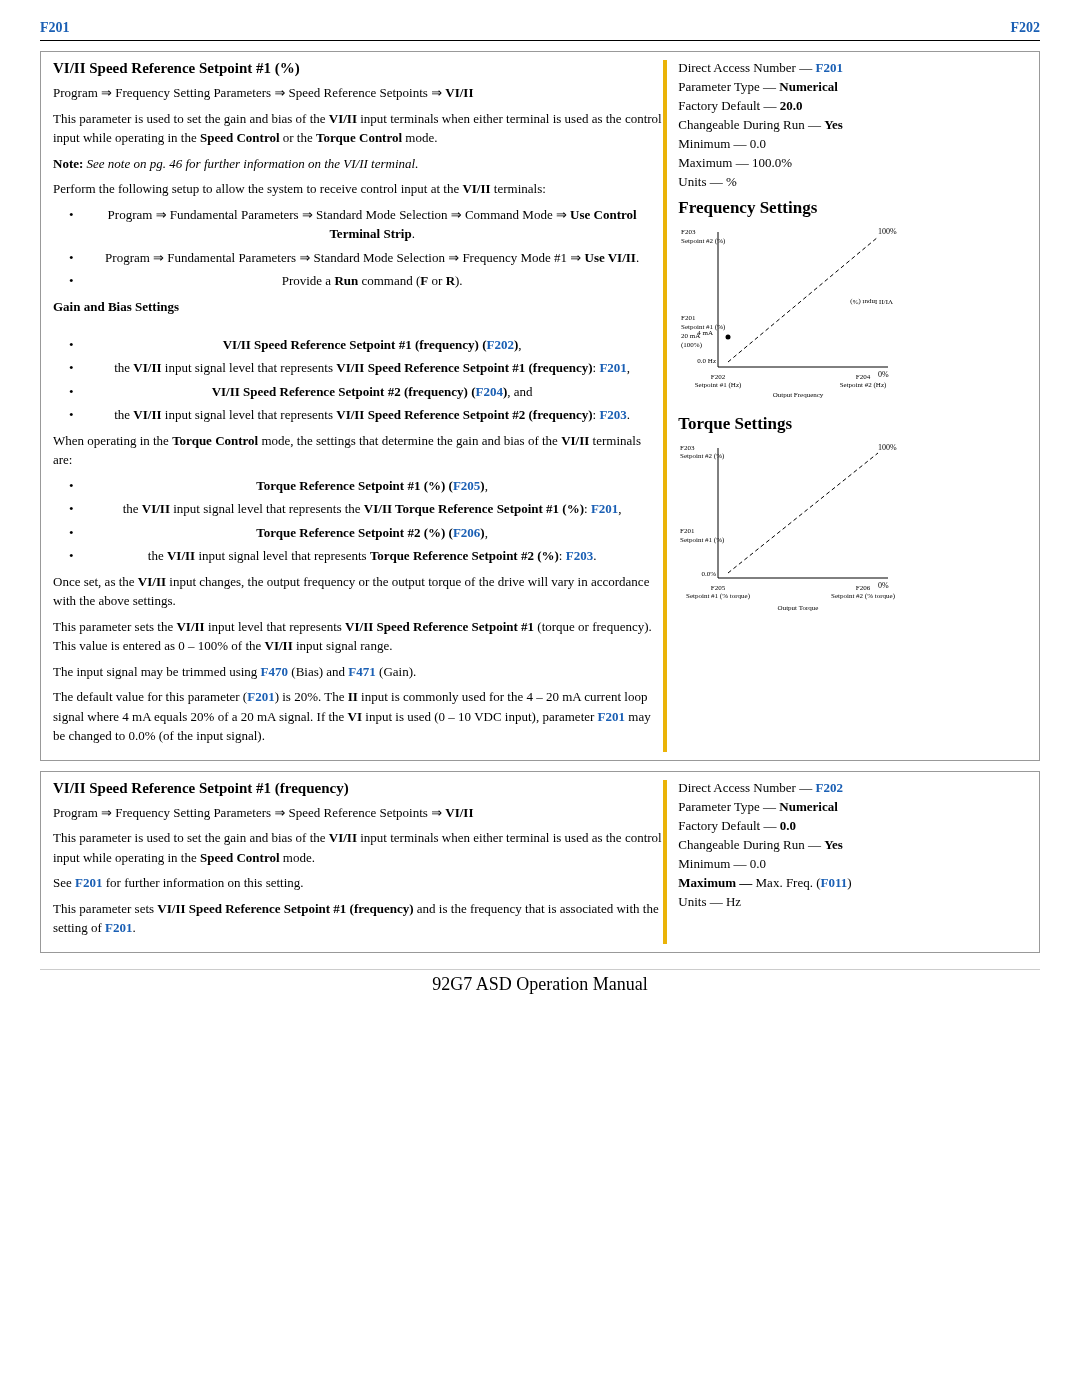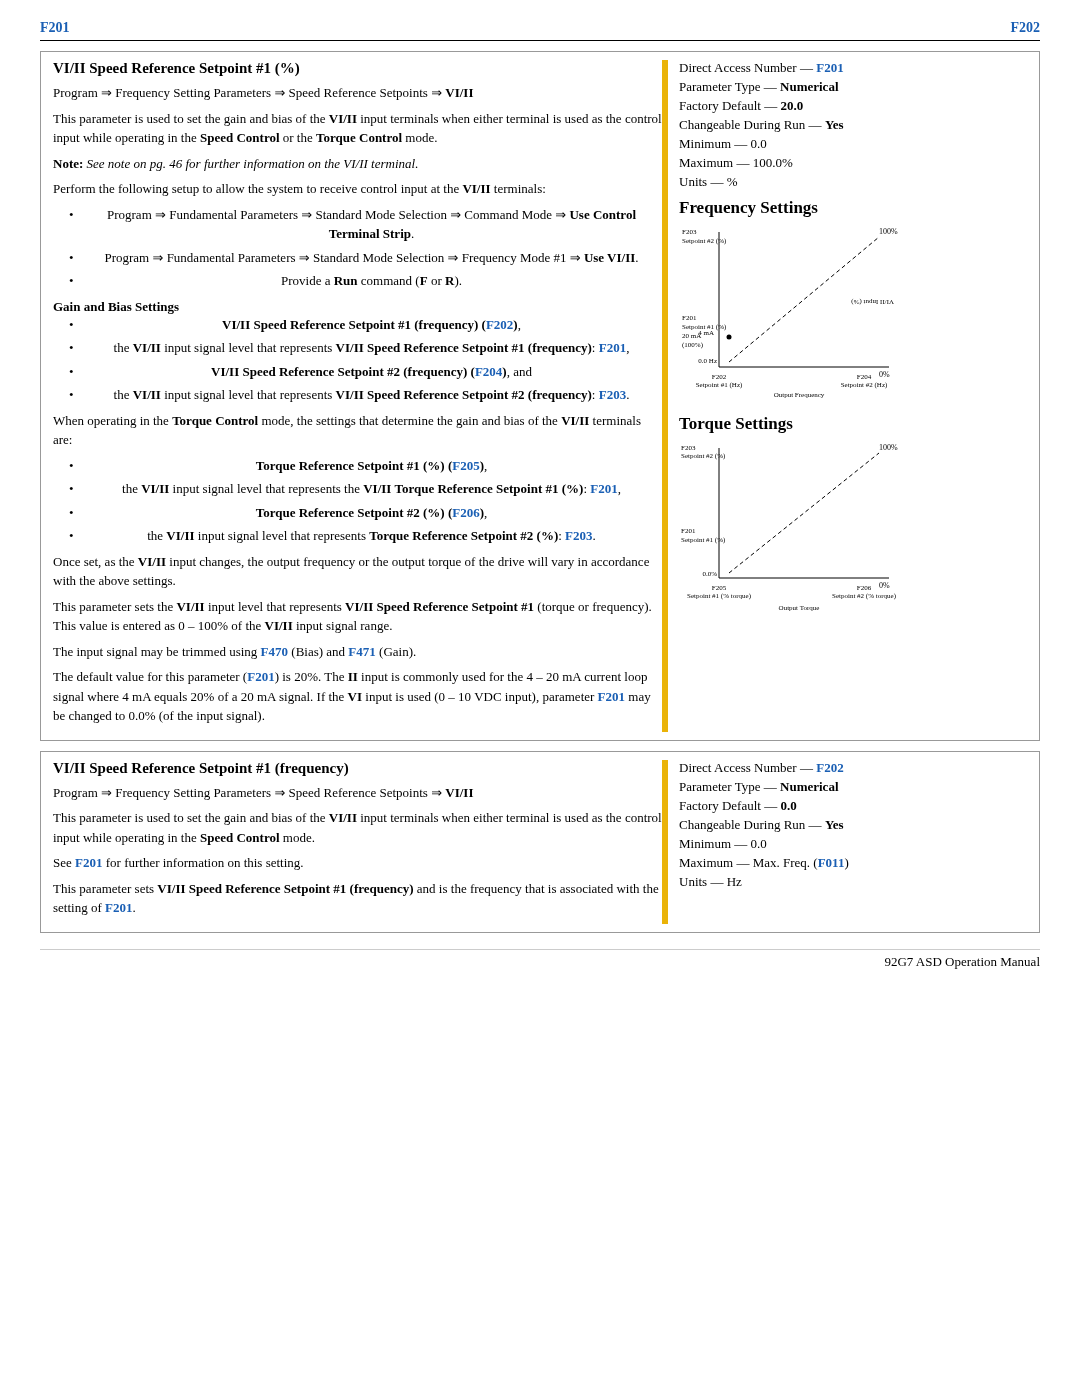--- a/index.html
+++ b/index.html
@@ -36,49 +36,49 @@
       margin-bottom: 6px;
     }
     .two-col {
       display: flex;
     }
     .left-col {
       flex: 1.4;
     }
     .right-col {
       flex: 0.8;
-      border-left: 6px solid #eab308;
+      border-left: 4px solid #eab308;
       padding-left: 11px;
     }
     .param-line {
       margin-bottom: 3px;
       font-size: 13px;
     }
     .param-line .label {
-      font-weight: normal;
+      font-weight: bold;
     }
     p {
       margin-bottom: 6px;
       font-size: 13px;
       line-height: 1.5;
     }
     .note-line {
       font-style: italic;
       margin-bottom: 6px;
       font-size: 13px;
     }
     .note-label {
       font-weight: bold;
       font-style: normal;
       margin-top: 20px;
     }
     .subhead {
       font-weight: bold;
       font-size: 13px;
-      margin: 8px 0 0 0;
+      margin: 8px 0 20px 0;
     }
     ul.bullet-list {
       list-style: none;
       padding-left: 16px;
       margin-bottom: 6px;
       text-align: center;
     }
     ul.bullet-list li {
       margin-bottom: 4px;
       font-size: 13px;
@@ -106,23 +106,23 @@
     .chart-title {
       font-size: 17px;
       font-weight: bold;
       margin-bottom: 4px;
     }
     svg text {
       font-family: "Times New Roman", Times, serif;
     }
     .page-footer {
       display: flex;
-      justify-content: flex-end;
+      justify-content: center;
       margin-top: 16px;
-      font-size: 13px;
+      font-size: 18px;
       border-top: 1px solid #ccc;
       padding-top: 4px;
     }
     .bottom-section-box {
       border: 1px solid #999;
       padding: 8px 12px;
       margin-top: 10px;
       margin-bottom: 8px;
     }
   </style>

